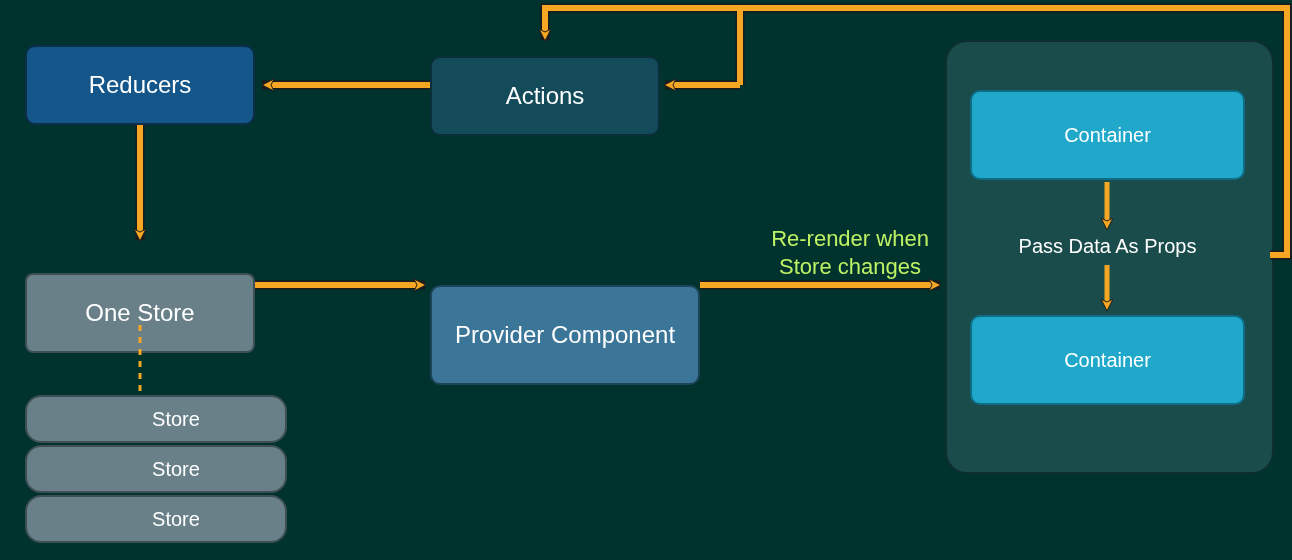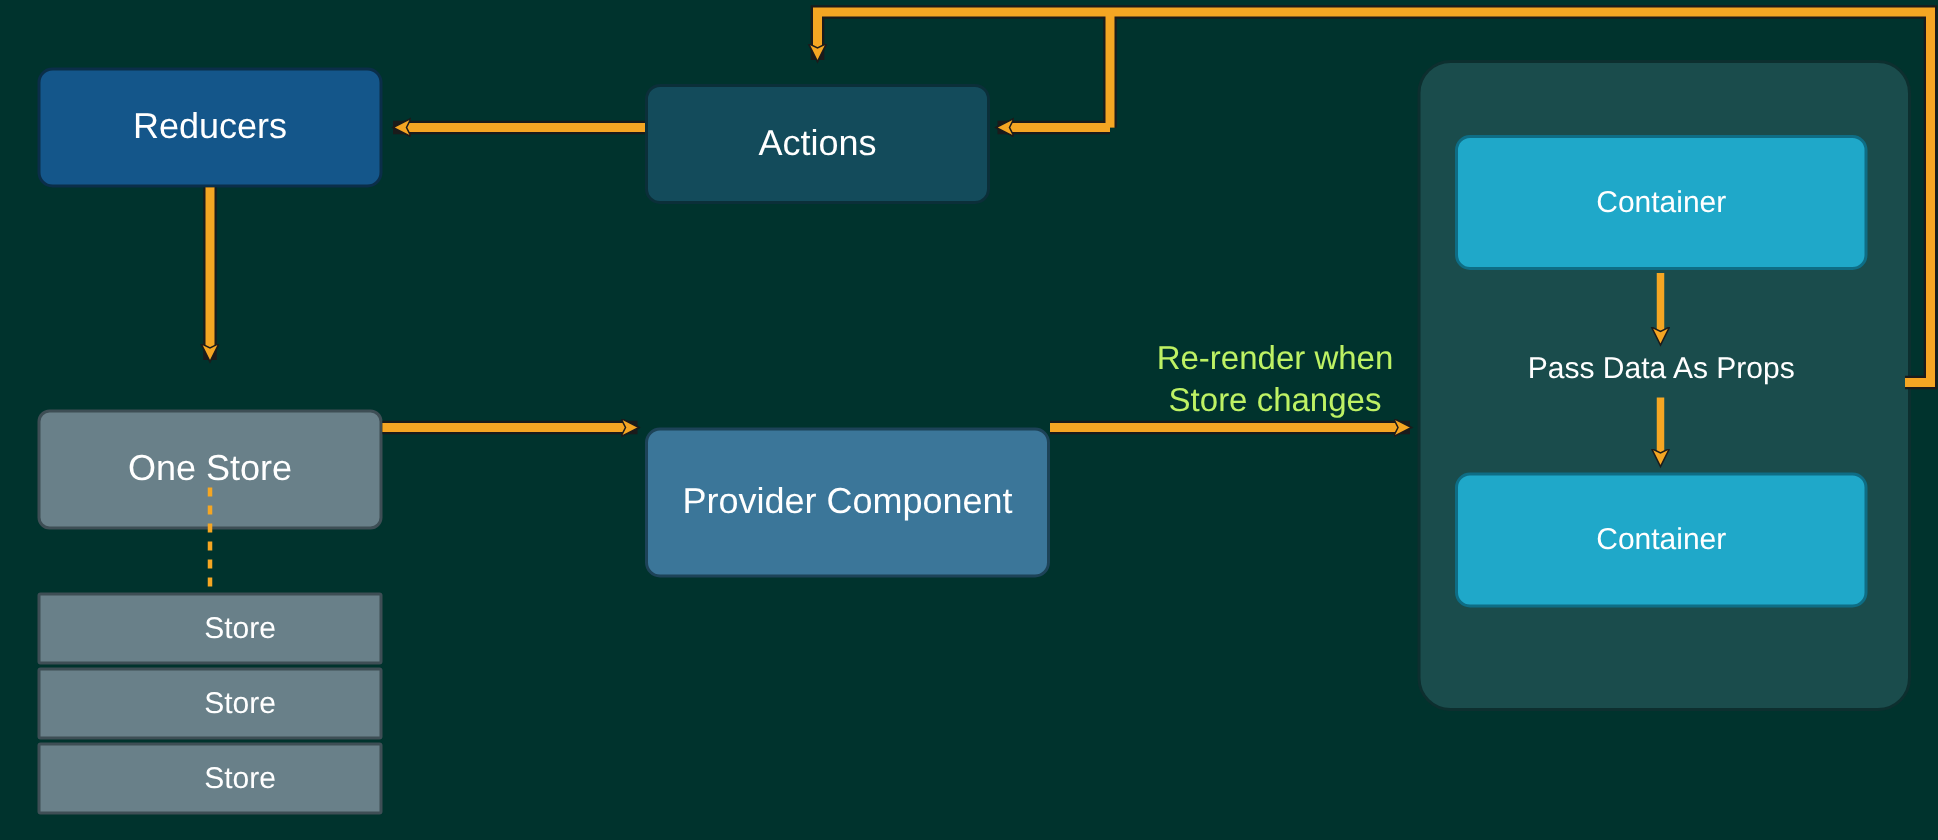--- a/index.html
+++ b/index.html
@@ -35,24 +35,24 @@
     align-items: center;
   }
   .onestore {
     left: 25px; top: 245px; width: 230px; height: 80px;
     background: #698089;
     border: 2px solid #3e4e55;
     border-radius: 8px;
     margin-top: 28px;
   }
   .storestack {
-    left: 25px; width: 230px; height: 48px;
+    left: 25px; width: 262px; height: 48px;
     background: #698089;
     border: 2px solid #3e4e55;
-    border-radius: 2px;
+    border-radius: 16px;
     font-size: 20px;
     padding-left: 40px;
   }
   .store1 { top: 395px; }
   .store2 { top: 445px; }
   .store3 { top: 495px; }
   .provider {
     left: 430px; top: 245px; width: 270px; height: 100px;
     background: #3b7699;
     border: 2px solid #1d4358;

